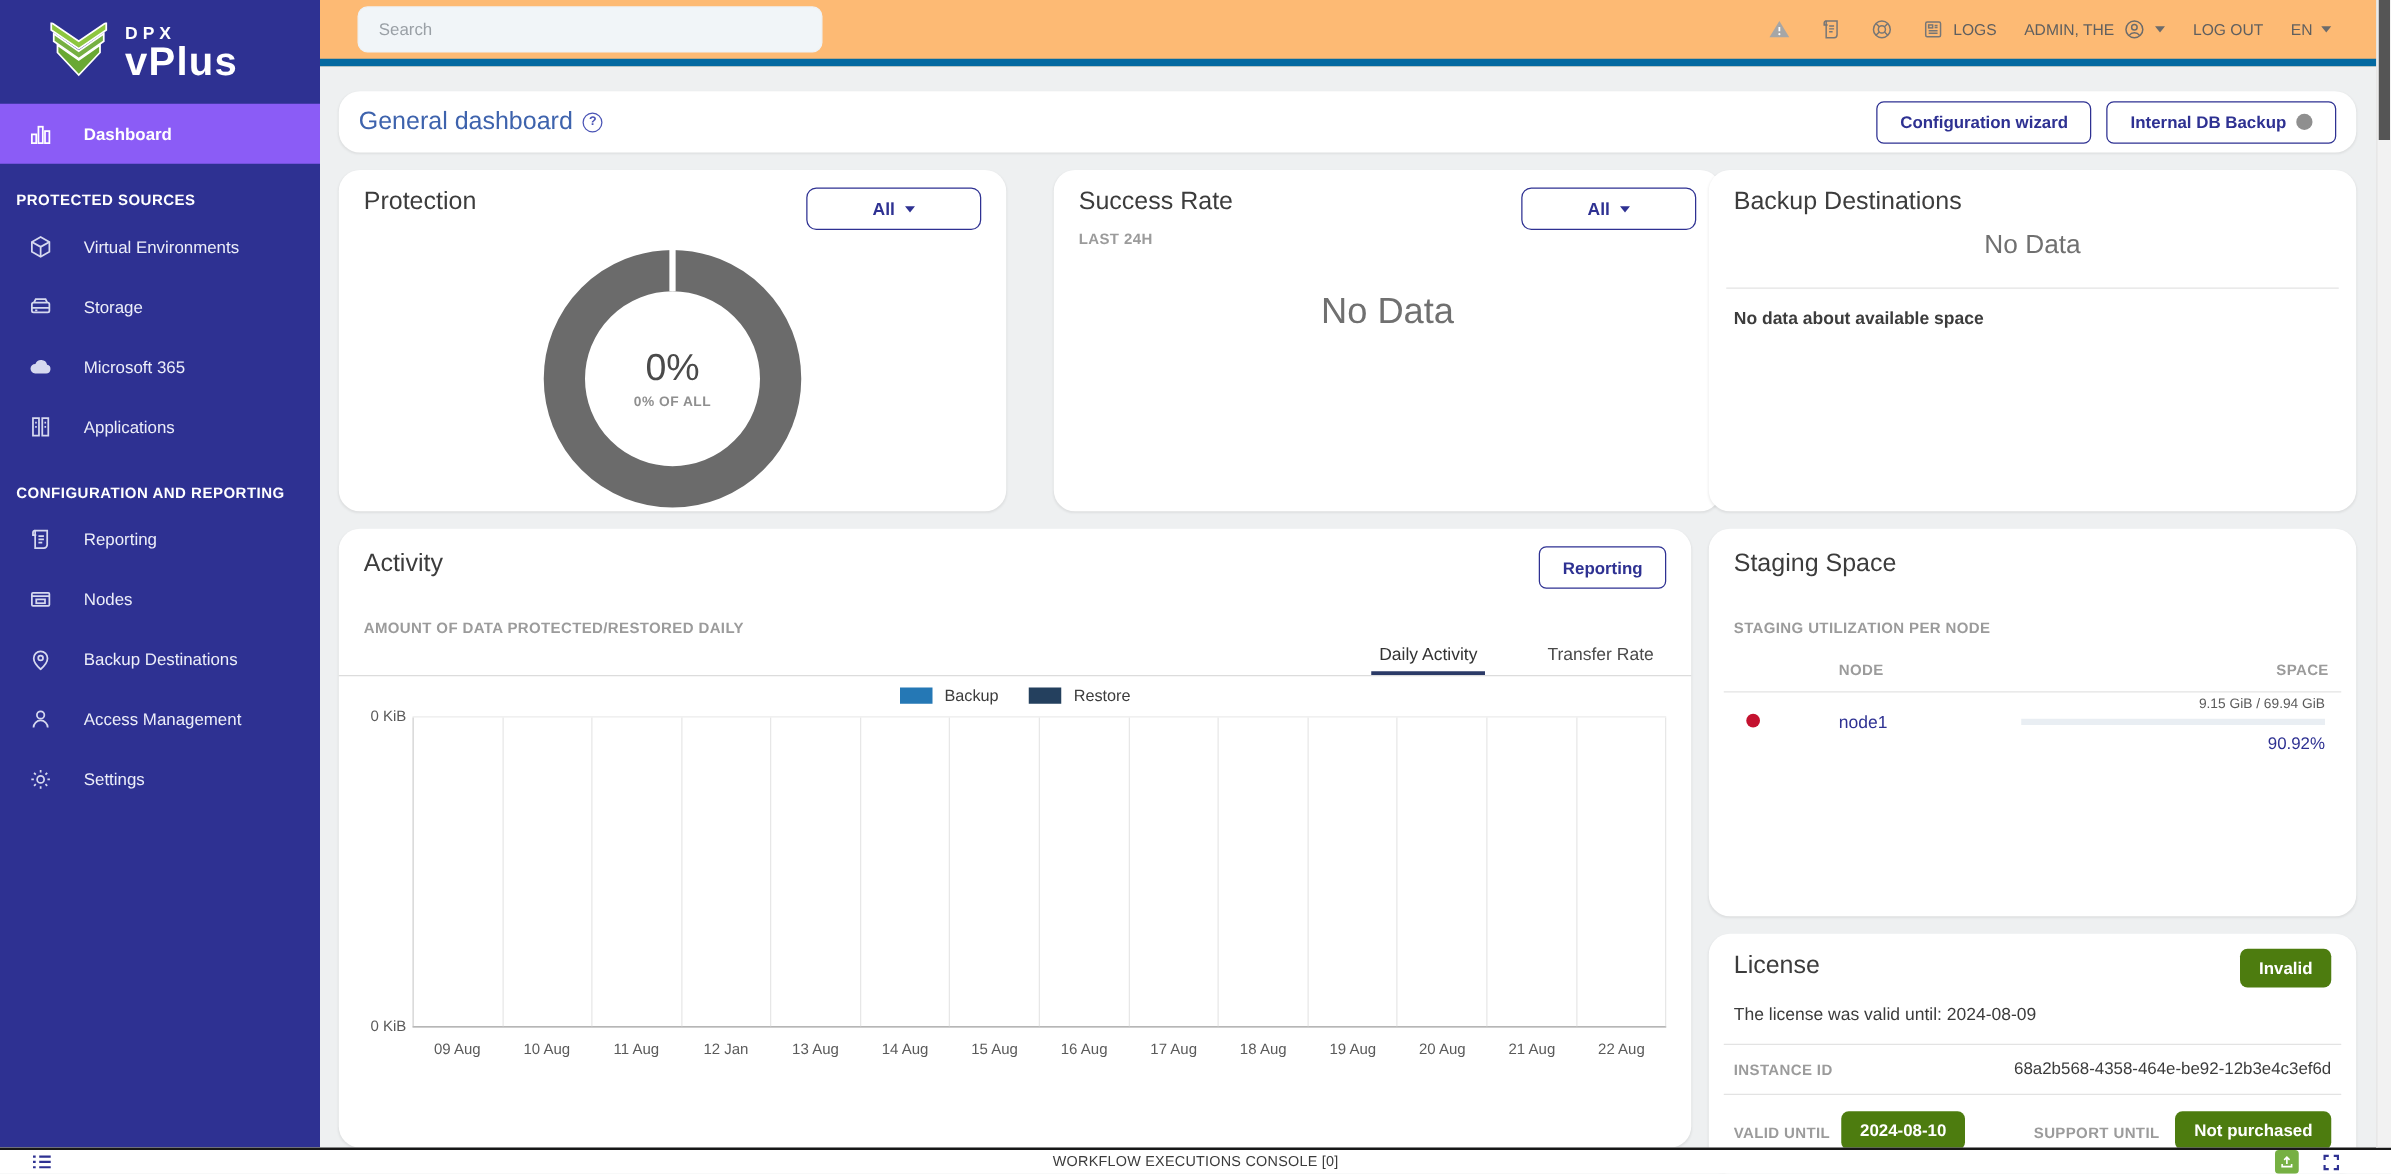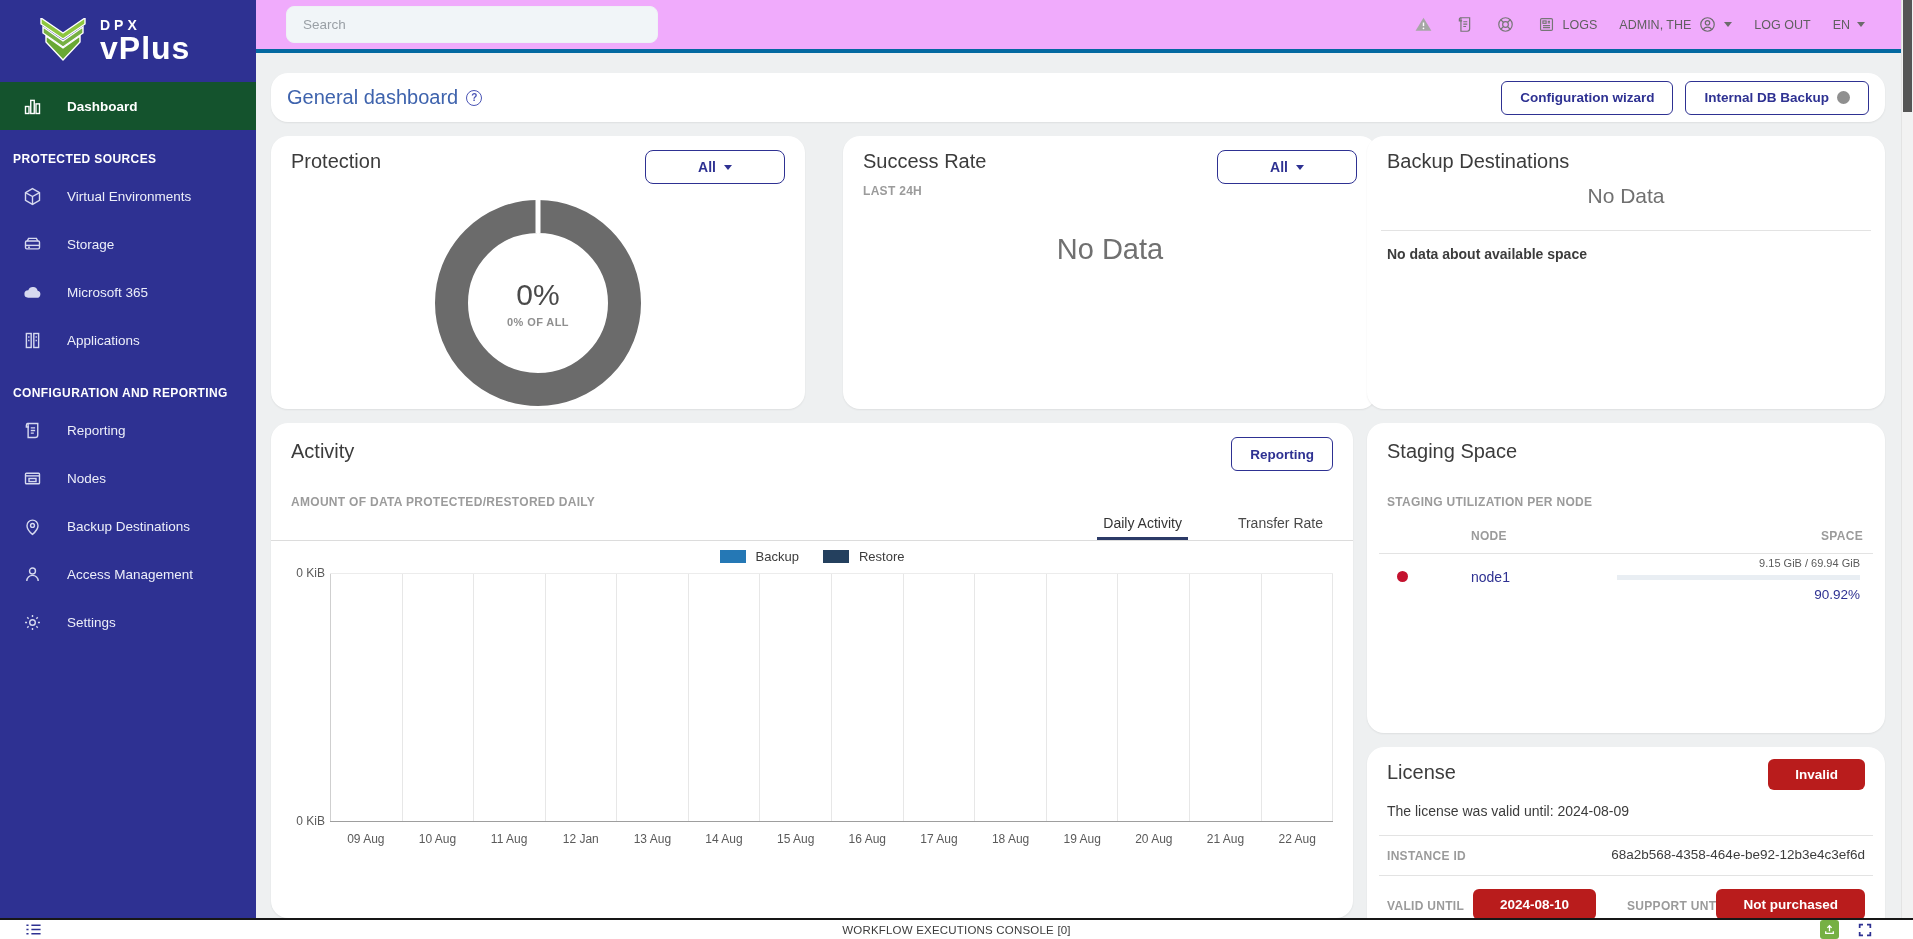--- a/index.html
+++ b/index.html
@@ -7,27 +7,27 @@
   body { font-family:"Liberation Sans", sans-serif; background:#eef0f1; color:#3c3c3c; }
   #app { position:relative; width:1913px; height:939px; overflow:hidden; }
 
   
   .sidebar { position:absolute; left:0; top:0; width:256px; height:918px; background:#2e3192; z-index:10; }
   .logo { display:flex; align-items:center; gap:12px; padding:18px 0 16px 38px; }
   .logo-text .logo-dpx { color:#fff; font-size:14px; letter-spacing:4px; font-weight:bold; line-height:1; }
   .logo-text .logo-vplus { color:#fff; font-size:32px; font-weight:bold; line-height:1.05; letter-spacing:1px; }
   .nav-item { display:flex; align-items:center; gap:24px; height:48px; padding-left:22px; color:#eceef9; font-size:13.5px; cursor:pointer; }
   .nav-item svg { width:21px; height:21px; stroke:#d6d9ef; flex:0 0 auto; }
-  .nav-item.active { background:#14532d; font-weight:bold; color:#fff; }
+  .nav-item.active { background:#8b5cf6; font-weight:bold; color:#fff; }
   .nav-item.active svg { stroke:#fff; }
   .nav-section { color:#ffffff; font-weight:bold; font-size:12px; letter-spacing:.4px; padding:22px 10px 6px 13px; }
   .sidebar-version { position:absolute; left:0; right:0; bottom:22px; text-align:center; color:#b9bdd9; font-size:13px; line-height:1.55; }
 
   
-  .topbar { position:absolute; left:256px; top:0; width:1657px; height:53px; background:#f0abfc; border-bottom:4px solid #0369a1; display:flex; align-items:center;gap:24px; }
+  .topbar { position:absolute; left:256px; top:0; width:1657px; height:53px; background:#fdba74; border-bottom:6px solid #0369a1; display:flex; align-items:center;gap:24px; }
   .search-input { margin-left:30px; width:372px; height:37px; background:#f1f5f8; border:1px solid #eef2f5; border-radius:8px; padding:0 16px; font-size:13.5px; color:#444; outline:none; font-family:inherit; }
   .search-input::placeholder { color:#9aa0a6; }
   .topbar-right { margin-left:auto; display:flex; align-items:center; gap:22px; padding-right:48px; color:#5f5f5f; font-size:12.5px; }
   .topbar-right svg { width:19px; height:19px; }
   .tb-item { display:flex; align-items:center; gap:7px; cursor:pointer; white-space:nowrap; }
   .caret-down { width:0; height:0; border-left:4px solid transparent; border-right:4px solid transparent; border-top:5px solid #6b6b6b; display:inline-block; }
 
   
   .card { position:absolute; background:#fff; border-radius:17px; box-shadow:0 1px 2px rgba(0,0,0,.07);gap:48px; }
   .card-title { font-size:20px; color:#3c3c3c; }
@@ -87,21 +87,21 @@
   .staging-hdiv { position:absolute; left:12px; right:12px; top:130px; border-top:1px solid #e3e3e3; }
   .status-dot { position:absolute; left:30px; top:148px; width:11px; height:11px; border-radius:50%; background:#c4122f; }
   .node-link { position:absolute; left:104px; top:146px; font-size:14px; color:#2e3192; cursor:pointer; }
   .space-size { position:absolute; right:25px; top:134px; font-size:11px; color:#5a5a5a; }
   .space-bar { position:absolute; right:25px; top:152px; width:243px; height:5px; background:#e9eef3; }
   .space-bar-fill { height:5px; background:#2e3192; }
   .space-pct { position:absolute; right:25px; top:164px; font-size:13.5px; color:#2e3192; }
 
   
   .license-card { left:1367px; top:747px; width:518px; height:192px; }
-  .badge-red { background:#b91c1c; color:#fff; font-weight:bold; font-size:13.5px; border-radius:6px; padding:8px 27px; display:inline-block; }
+  .badge-red { background:#4d7c0f; color:#fff; font-weight:bold; font-size:13.5px; border-radius:6px; padding:8px 15px; display:inline-block; }
   .license-badge { position:absolute; right:20px; top:12px; }
   .license-msg { position:absolute; left:20px; top:56px; font-size:14px; color:#3c3c3c; }
   .license-div1 { position:absolute; left:12px; right:12px; top:88px; border-top:1px solid #e3e3e3; }
   .license-inst-label { position:absolute; left:20px; top:102px; }
   .license-inst-val { position:absolute; right:20px; top:100px; font-size:13.5px; color:#3c3c3c; }
   .license-div2 { position:absolute; left:12px; right:12px; top:128px; border-top:1px solid #e3e3e3; }
   .license-valid-label { position:absolute; left:20px; top:152px; }
   .license-valid-badge { position:absolute; left:106px; top:142px; }
   .license-support-label { position:absolute; left:260px; top:152px; }
   .license-support-badge { position:absolute; right:20px; top:142px; }

